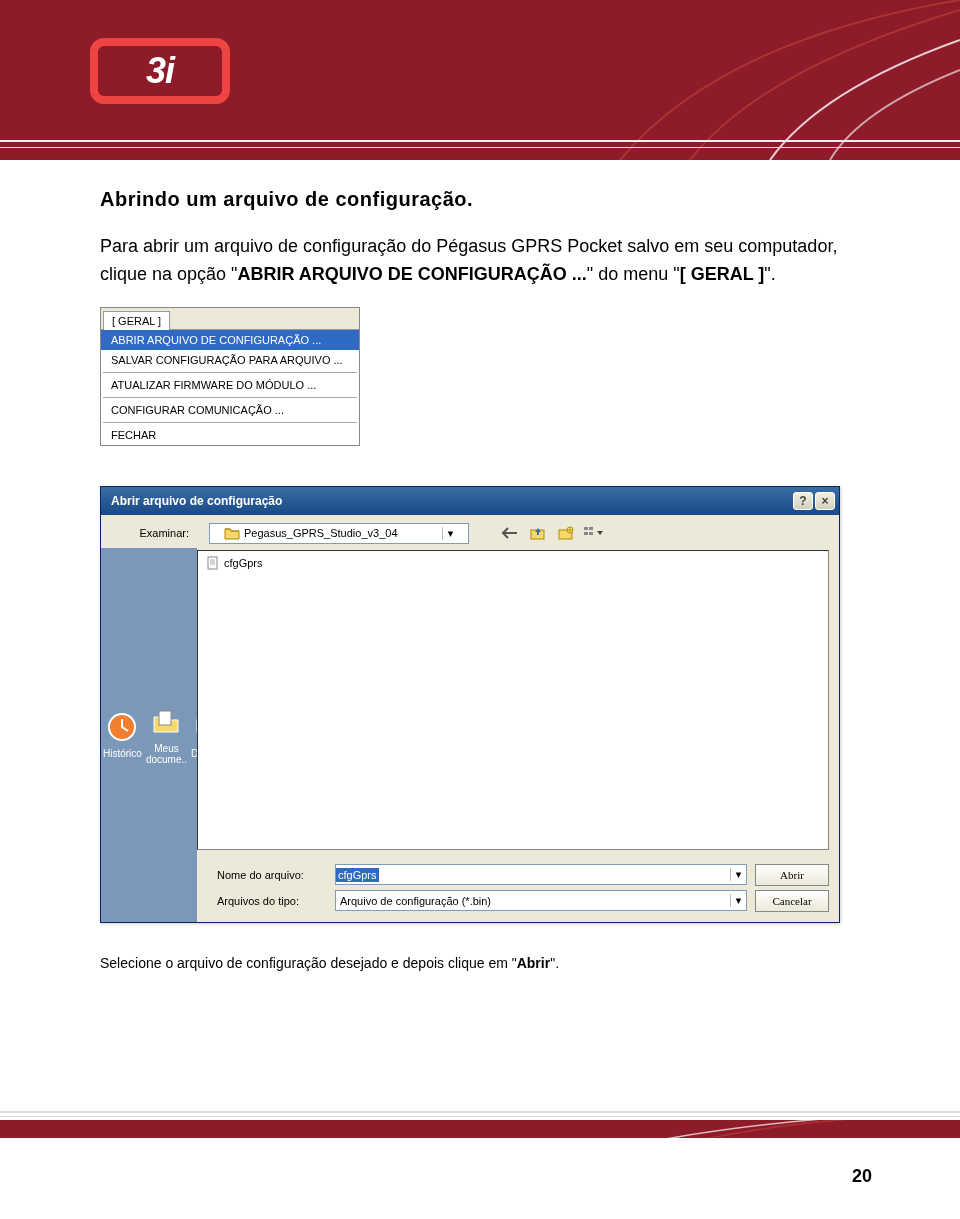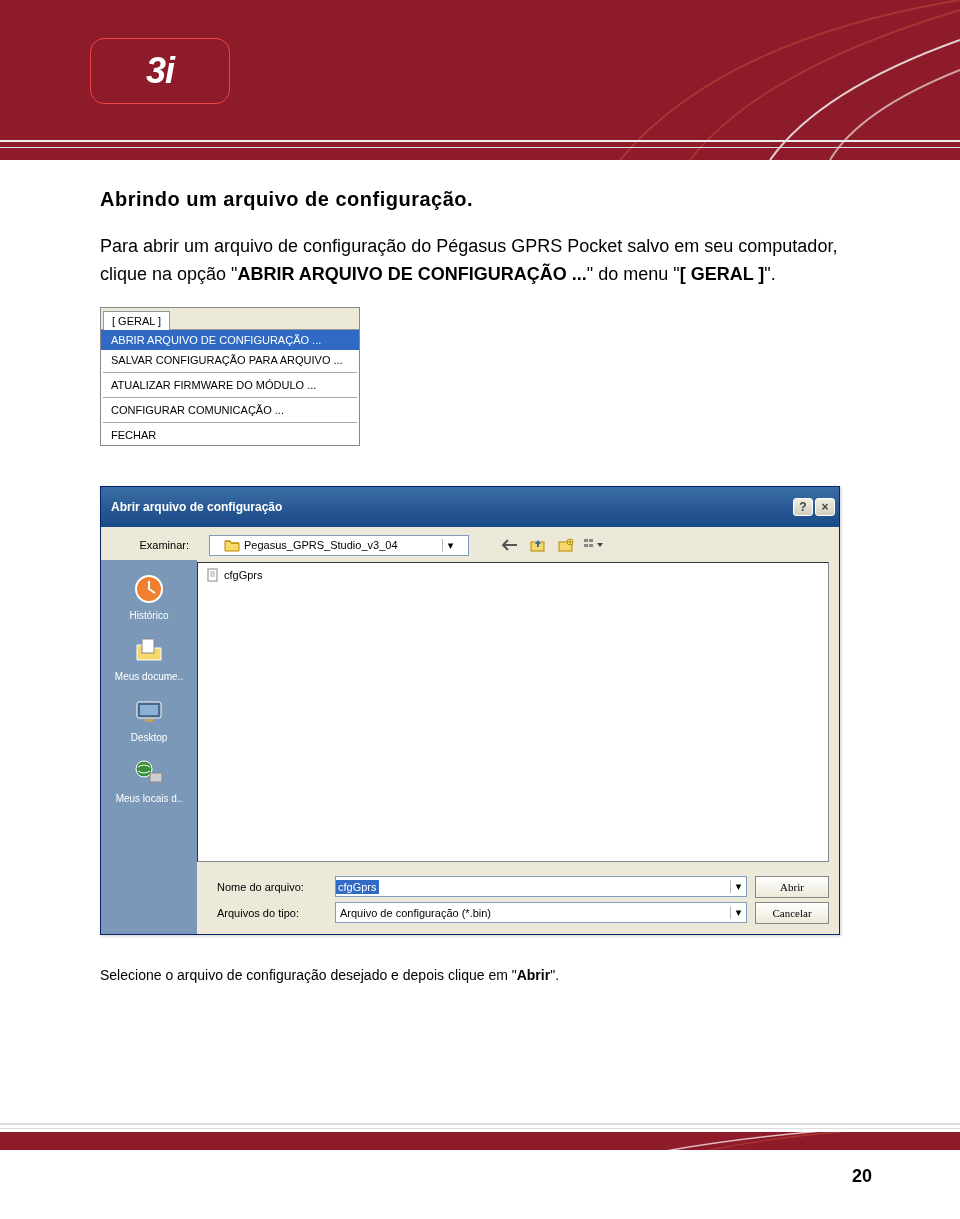--- a/index.html
+++ b/index.html
@@ -1,75 +1,75 @@
 <!DOCTYPE html>
 <html><head>
 <meta charset="utf-8">
 <style>
   * { box-sizing: border-box; margin: 0; padding: 0; }
   body { font-family: Verdana, Arial, sans-serif; background: #fff; width: 960px; height: 1219px; position: relative; }
   
   
   .header-band { width: 100%; height: 160px; background: #8e1b2a; position: relative; overflow: hidden; }
   .header-band svg.arcs { position: absolute; right: 0; top: 0; width: 500px; height: 160px; }
-  .logo { position: absolute; left: 90px; top: 38px; width: 140px; height: 66px; background: #8e1b2a; border: 1px solid #ef4444; border-radius: 14px; display: flex; align-items: center; justify-content: center; }
+  .logo { position: absolute; left: 90px; top: 38px; width: 140px; height: 66px; background: #8e1b2a; border: 8px solid #ef4444; border-radius: 14px; display: flex; align-items: center; justify-content: center; }
   .logo-inner { color: #fff; font-weight: 900; font-size: 36px; font-style: italic; letter-spacing: -1px; }
   .header-line { position: absolute; left: 0; right: 0; bottom: 18px; height: 2px; background: #eee; }
   .header-line2 { position: absolute; left: 0; right: 0; bottom: 12px; height: 1px; background: #ddd; }
   
   .content { padding: 28px 90px 0 100px; }
   .h1 { font-family: "Arial Black", Arial, sans-serif; font-weight: 900; font-size: 20px; letter-spacing: 0.5px; margin-bottom: 22px; }
   .body-text { font-size: 18px; line-height: 1.55; margin-bottom: 18px; }
   
   
   .menu-shot { margin: 8px 0 40px 0; width: 260px; border: 1px solid #888; background: #ece9d8; font-family: Tahoma, sans-serif; font-size: 11px; }
   .menu-tab { display: inline-block; padding: 3px 8px; border: 1px solid #919b9c; border-bottom: none; background: #fff; position: relative; top: 1px; }
   .menu-tab-row { padding: 2px 2px 0 2px; background: #ece9d8; border-bottom: 1px solid #919b9c; }
   .menu-items { background: #fff; }
   .menu-item { padding: 4px 10px; font-size: 11px; }
   .menu-item.selected { background: #316ac5; color: #fff; }
   .menu-sep { margin: 2px 2px; border-top: 1px solid #aca899; }
   
   
   .dialog { width: 740px; background: #ece9d8; border: 1px solid #0a246a; font-family: Tahoma, sans-serif; font-size: 11px; box-shadow: 1px 1px 3px rgba(0,0,0,0.2); }
-  .titlebar { height: 40px; background: linear-gradient(#3a6ea5,#2a5a95 50%,#1a4a85); color: #fff; display: flex; align-items: center; padding: 0 4px; }
+  .titlebar { height: 28px; background: linear-gradient(#3a6ea5,#2a5a95 50%,#1a4a85); color: #fff; display: flex; align-items: center; padding: 0 4px; }
   .titlebar-text { flex: 1; padding-left: 6px; font-weight: bold; font-size: 12px; }
   .win-btn { width: 20px; height: 18px; margin-left: 2px; background: linear-gradient(#f0f0e0,#d0cfc0); border: 1px solid #fff; border-radius: 3px; display:flex; align-items:center; justify-content:center; color:#444; font-size:12px; font-weight:bold; }
   
   .dlg-toolbar { display: flex; align-items: center; padding: 8px 10px 4px 16px; gap: 12px; }
   .dlg-label { width: 80px; text-align: right; padding-right: 8px; }
   .folder-select { display: flex; align-items: center; border: 1px solid #7f9db9; background: #fff; height: 21px; padding: 0 10px; width: 260px; }
   .folder-select .icon { width: 16px; height: 14px; margin: 0 4px; }
   .folder-select .text { flex: 1; font-size: 11px; }
   .folder-select .dd { width: 16px; text-align: center; border-left: 1px solid #bbb; cursor:pointer; }
   .tb-icons { display: flex; gap: 6px; margin-left: 18px; align-items: center; }
   .tb-icon { width: 22px; height: 20px; display:flex; align-items:center; justify-content:center; color:#555; }
   .tb-icon svg { display:block; }
   
   .dlg-body { display: flex; }
-  .sidebar { width: 96px; background: #7b98b8; padding: 6px 0; display: flex; flex-direction: column; align-items: center; gap: 0; }
+  .sidebar { width: 96px; background: #7b98b8; padding: 6px 0; display: flex; flex-direction: row; align-items: center; gap: 0; }
   .sb-item { width: 82px; text-align: center; padding: 6px 2px 6px 2px; color: #fff; font-size: 10px; cursor:pointer; }
   .sb-item .sb-icon { width: 36px; height: 34px; margin: 0 auto 4px auto; display:flex; align-items:center; justify-content:center; }
   
   .file-area { flex: 1; background: #fff; border: 1px inset #888; margin: 2px 10px 4px 0; min-height: 300px; padding: 4px; }
   .file-entry { display: inline-flex; align-items: center; gap: 4px; padding: 1px 4px; font-size: 11px; }
   .file-entry .f-icon { width:14px; height:14px; }
   
   .dlg-bottom { padding: 6px 10px 10px 20px; }
   .dlg-row { display: flex; align-items: center; margin-top: 4px; gap: 8px; }
   .dlg-row .label { width: 110px; }
   .dlg-input { flex: 1; display: flex; border: 1px solid #7f9db9; background: #fff; height: 21px; align-items: center; }
   .dlg-input .sel { background: #316ac5; color:#fff; padding:1px 2px; }
   .dlg-input .dd { width: 16px; text-align:center; border-left: 1px solid #bbb; cursor:pointer; }
   .dlg-btn { width: 74px; height: 22px; border: 1px solid #888; background: linear-gradient(#fff,#ece9d8); font-family: Tahoma; font-size: 11px; cursor:pointer; }
   
   .caption { margin-top: 32px; font-size: 14px; }
   
   
-  .footer-band { position: absolute; bottom: 0; left: 0; right: 0; height: 96px; }
+  .footer-band { position: absolute; bottom: 0; left: 0; right: 0; height: 108px; }
   .footer-band .fline { height: 2px; background: #ddd; margin: 0 0 3px 0; }
   .footer-band .bar { height: 18px; background: #8e1b2a; position: relative; overflow: hidden; }
   .footer-band .bar svg { position: absolute; right: 0; top: -10px; }
   .pagenum { position: absolute; right: 88px; bottom: 32px; font-family: "Arial Black", Arial; font-weight: 900; font-size: 18px; }
 </style>
 </head>
 <body>
 
 <div class="header-band">
   <svg class="arcs" viewBox="0 0 500 160">

